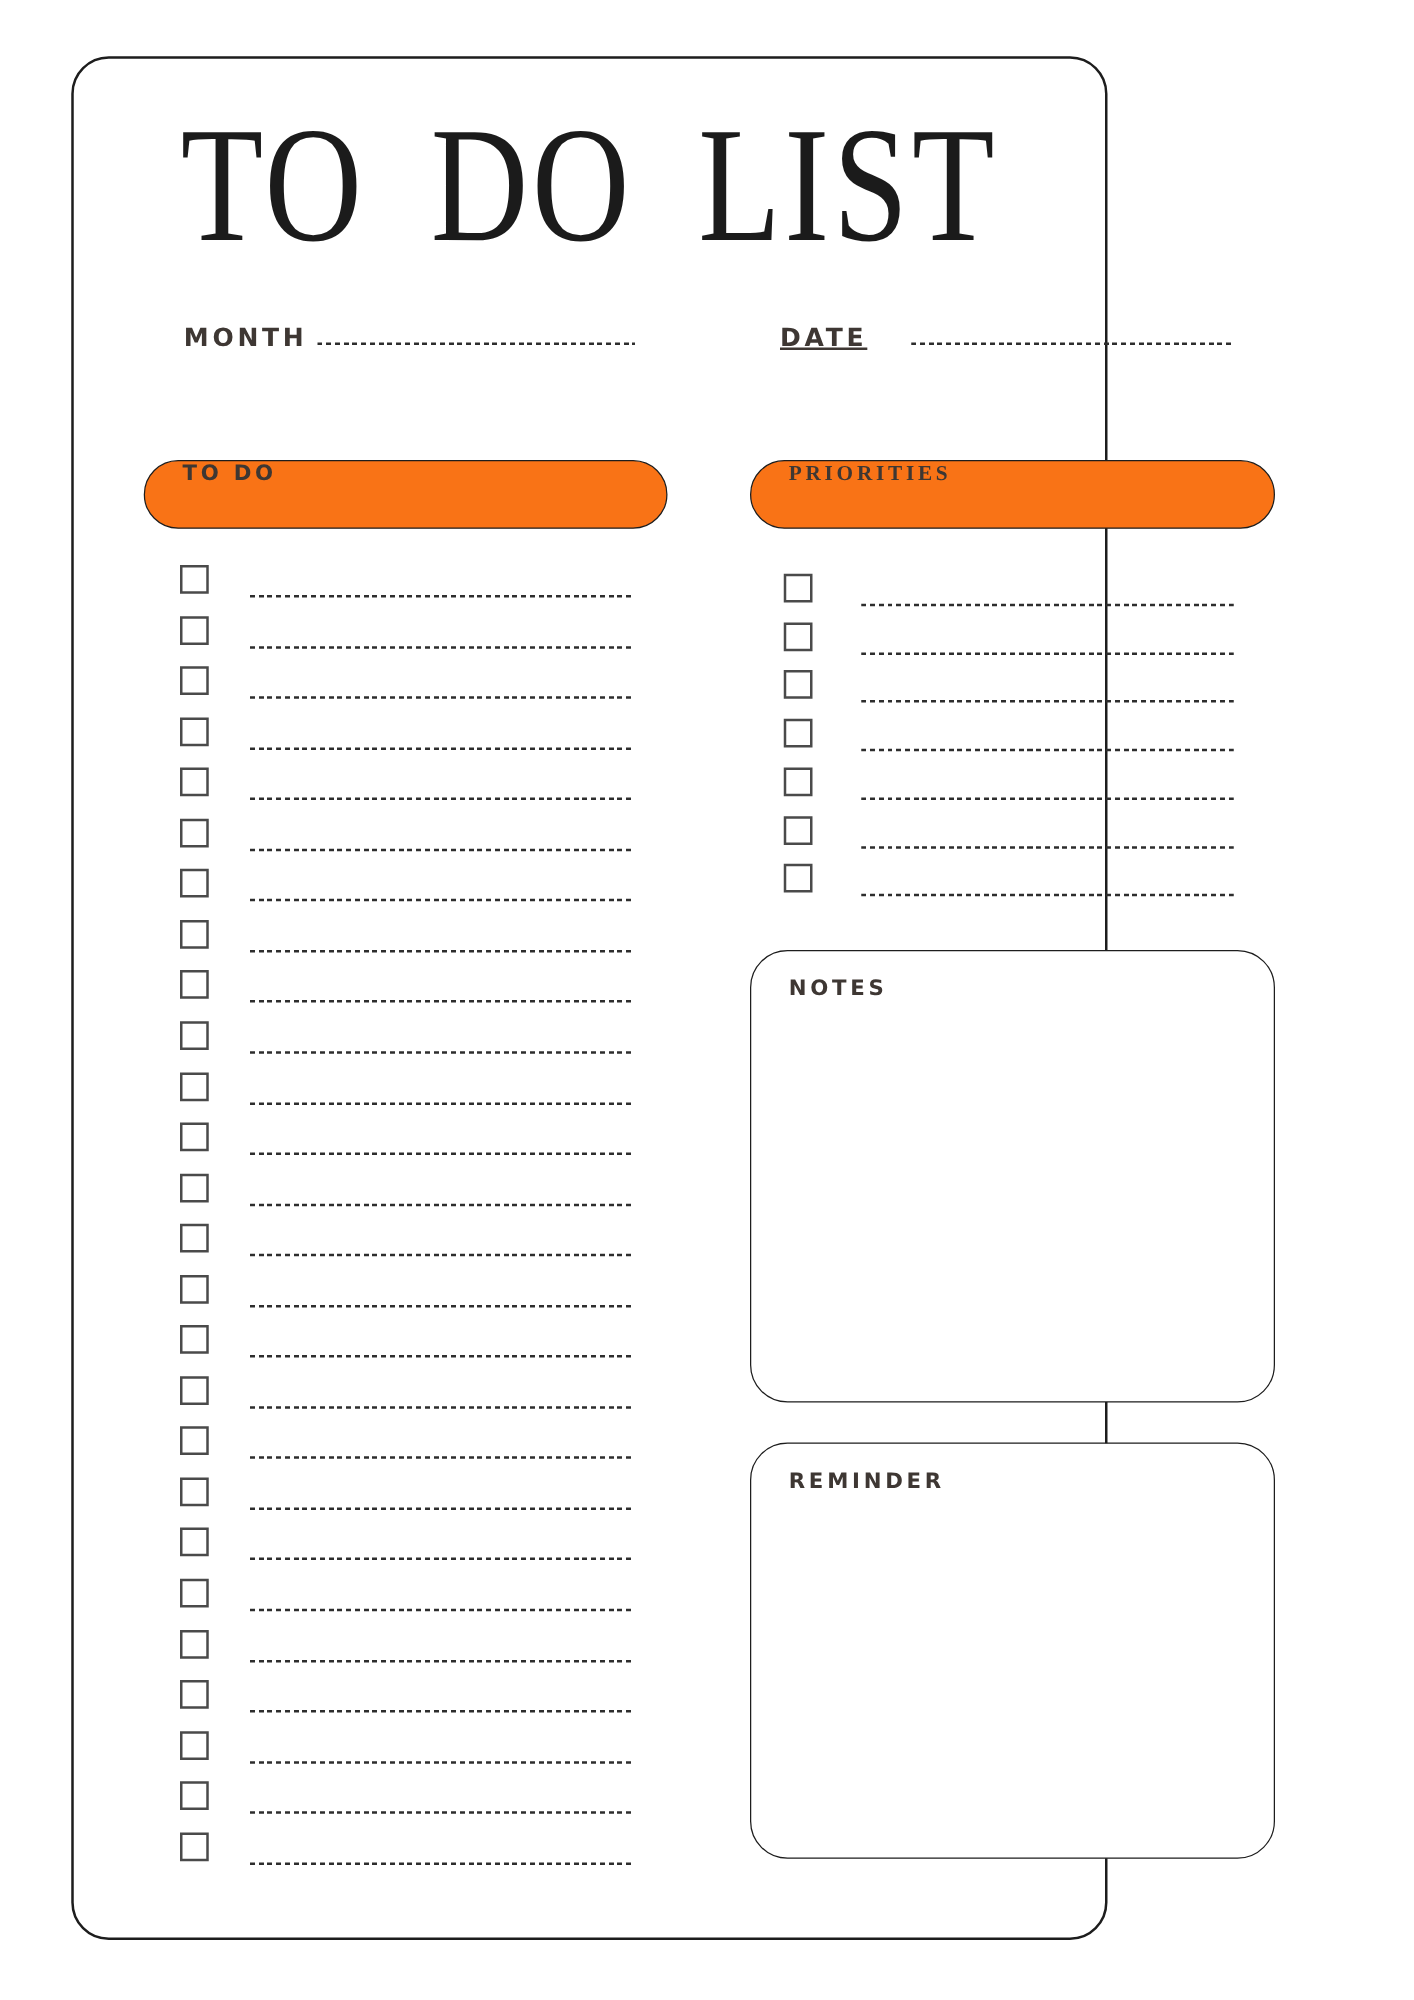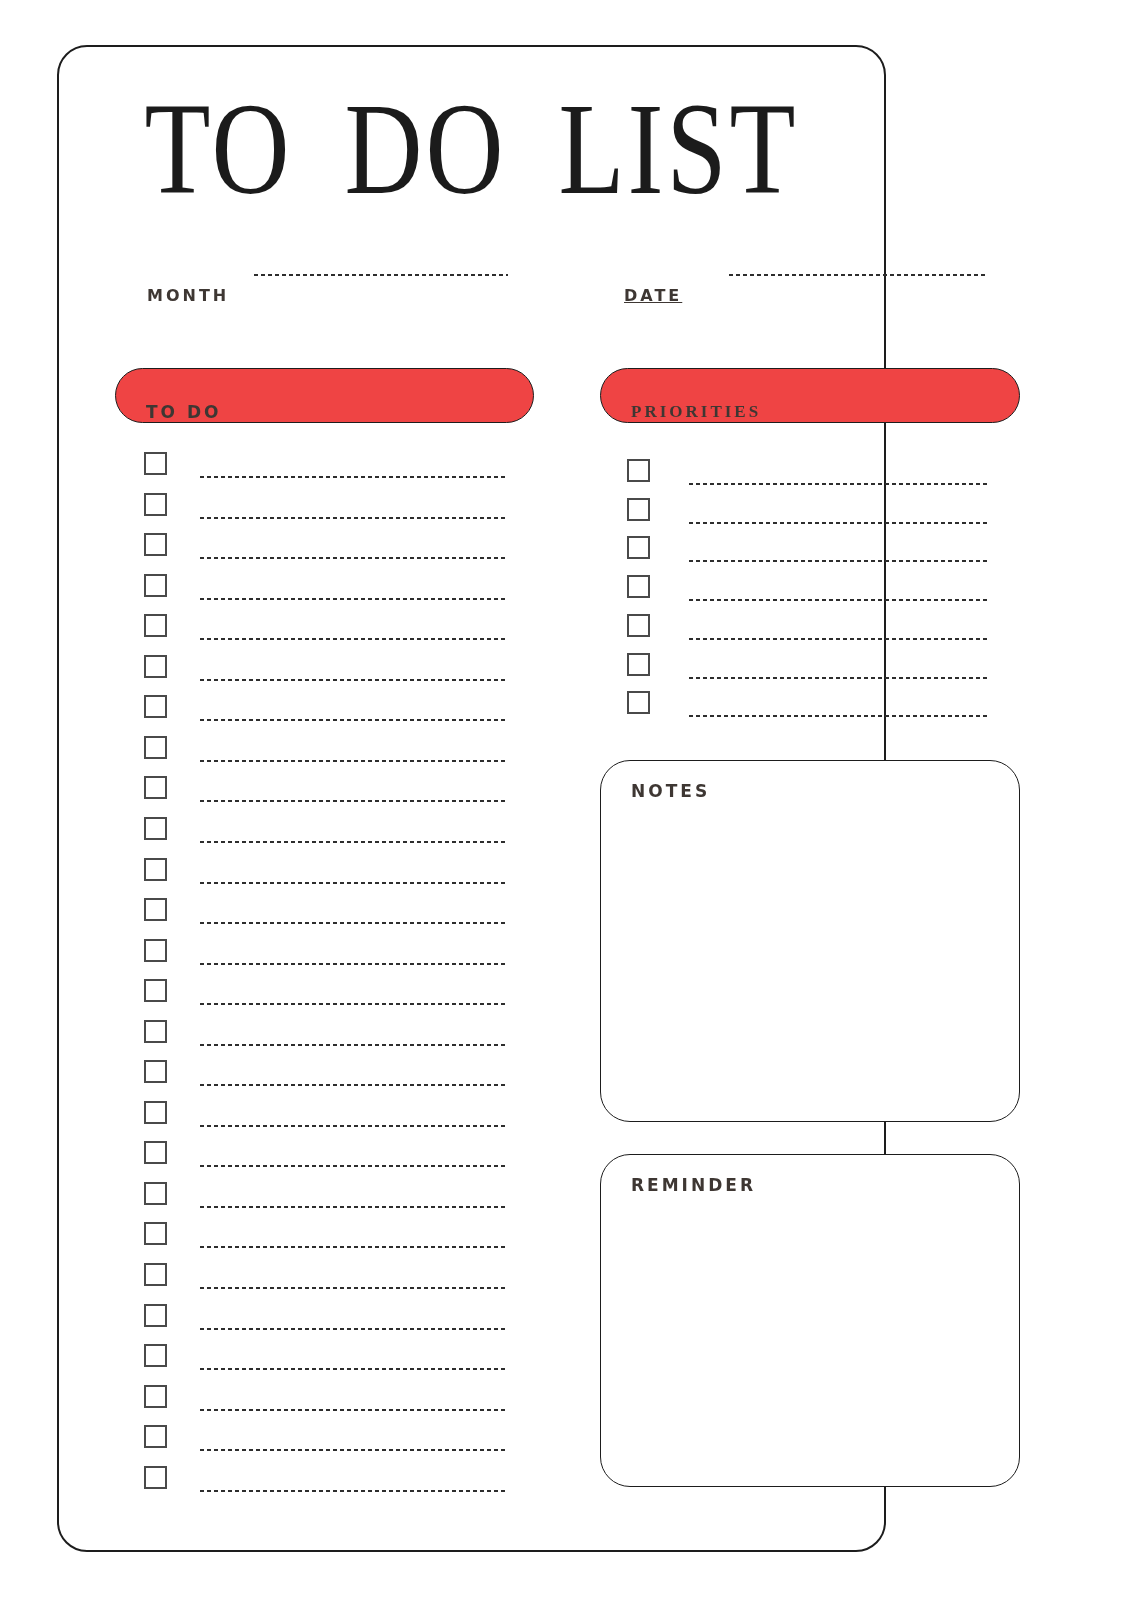--- a/index.html
+++ b/index.html
@@ -18,30 +18,30 @@
   }
   .title{
     position:absolute;left:0;top:32px;width:100%;height:140px;
     display:flex;align-items:center;justify-content:center;
     font-family:"Liberation Serif","DejaVu Serif",serif;
     font-weight:400;font-size:108px;letter-spacing:3px;word-spacing:22px;
     color:#1b1b1b;transform:scaleY(1.22);transform-origin:center;
     white-space:nowrap;
   }
   .field-label{
-    position:absolute;font-size:16px;font-weight:bold;letter-spacing:3px;
-    color:var(--accent);white-space:nowrap;margin-top:28px;
+    position:absolute;font-size:20px;font-weight:bold;letter-spacing:3px;
+    color:var(--accent);white-space:nowrap;
   }
   .dotline{
     position:absolute;height:2px;
     background:repeating-linear-gradient(90deg,var(--dash) 0 4px,transparent 4px 7px);
   }
   .pill{
     position:absolute;height:55px;border:1.5px solid var(--ink);
-    border-radius:28px;background:#ef4444;display:flex;align-items:flex-end;
+    border-radius:28px;background:#f97316;display:flex;align-items:flex-start;
   }
   .pill .pill-label{
     font-size:17px;font-weight:bold;letter-spacing:3px;color:var(--accent);
     padding-left:30px;white-space:nowrap;
   }
   .rows{position:absolute;left:0;top:0;width:100%;height:100%;}
   .check-row{position:absolute;height:28px;}
   .checkbox{
     position:absolute;width:23px;height:23px;border:2px solid var(--box-border);
     background:#ffffff;display:block;

